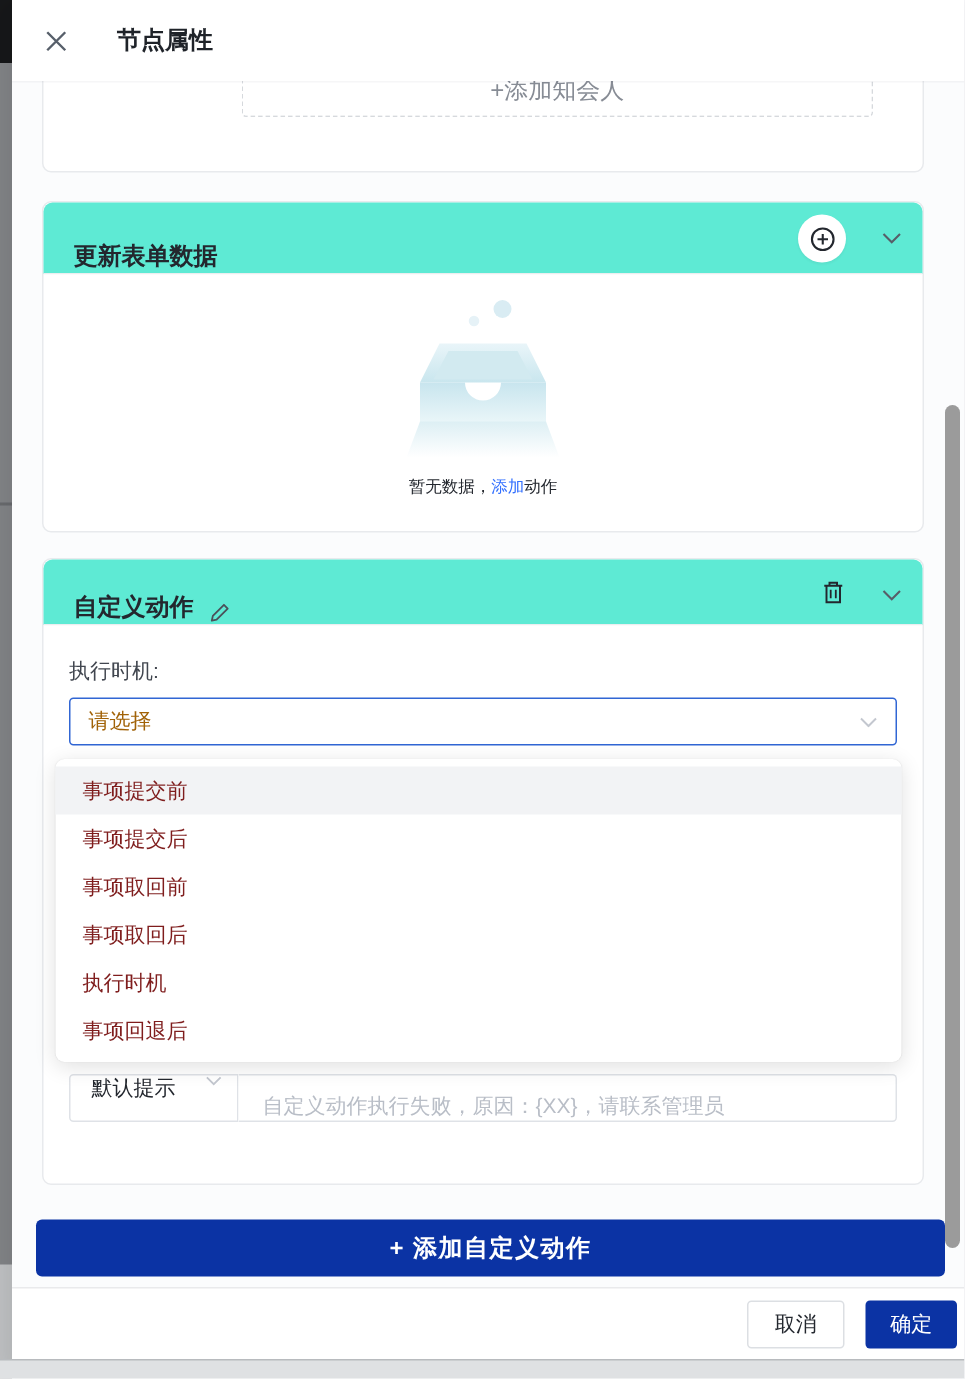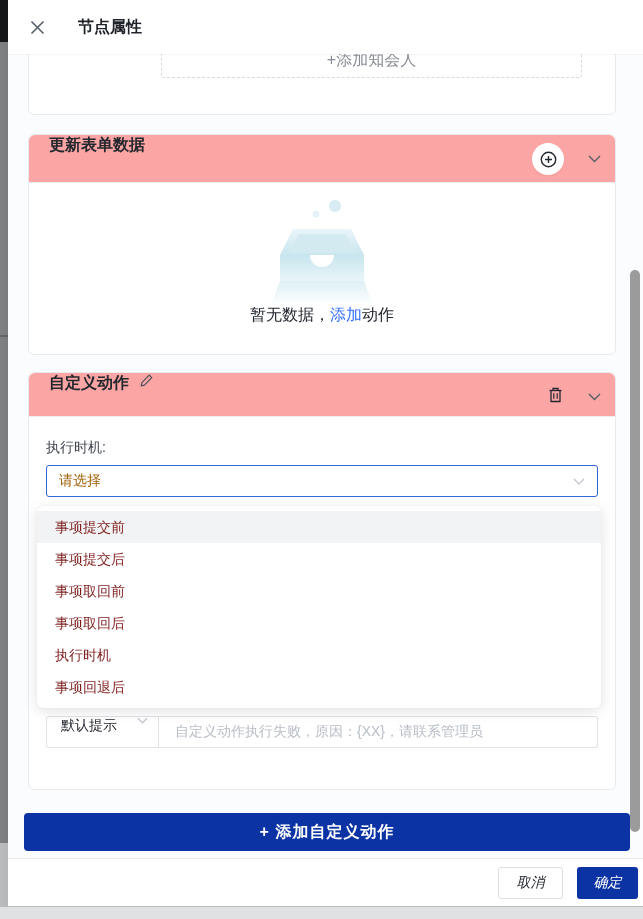--- a/index.html
+++ b/index.html
@@ -36,37 +36,37 @@
   .card-cc { top:-60px; height:121px; }
   .add-cc {
     position:absolute; left:132px; top:47px; width:421px; height:36px;
     border:1px dashed #d6d9dd; border-radius:3px;
     display:flex; align-items:center; justify-content:center;
     color:#878c95; font-size:16px; cursor:pointer; background:#fff;
   }
 
   
   .card-head {
-    position:relative; background:#fca5a5; border-bottom:1px solid #eceef0;
-    border-radius:6px 6px 0 0; display:flex; align-items:flex-start; padding-left:20px;
+    position:relative; background:#5eead4; border-bottom:1px solid #eceef0;
+    border-radius:6px 6px 0 0; display:flex; align-items:flex-end; padding-left:20px;
   }
   .card-head .head-title { font-size:16px; font-weight:600; color:#23272e; }
 
   
   .card-update { top:80px; height:221px; }
   .card-update .card-head { height:48px; }
   .round-btn {
     position:absolute; right:51px; top:8px; width:32px; height:32px; border-radius:50%;
     background:#fff; display:flex; align-items:center; justify-content:center; cursor:pointer;
     box-shadow:0 1px 2px rgba(31,35,41,0.06);
   }
   .head-chevron { position:absolute; right:13px; top:16px; width:16px; height:16px; cursor:pointer;
                   display:flex; align-items:center; justify-content:center; }
   .empty-body { display:flex; flex-direction:column; align-items:center; padding-top:10px; }
-  .empty-text { margin-top:0; font-size:16px; color:#23272e; }
+  .empty-text { margin-top:12px; font-size:11px; color:#23272e; }
   .empty-text .lnk { color:#3370ff; cursor:pointer; }
 
   
   .card-action { top:318px; height:418px; }
   .card-action .card-head { height:44px; gap:10px;font-family:Liberation Serif, serif; }
   .edit-icon { display:flex; align-items:center; cursor:pointer; }
   .trash-btn { position:absolute; right:52px; top:14px; width:16px; height:16px; cursor:pointer;
                display:flex; align-items:center; justify-content:center; }
   .card-action-body { padding:0 17px; }
   .field-label { margin-top:22px; font-size:14px; color:#41464f; }
@@ -87,39 +87,39 @@
 
   
   .tip-row { position:absolute; left:17px; right:17px; top:343px; height:32px; display:flex; }
   .tip-select {
     width:113px; height:32px; border:1px solid #dfe2e7; border-radius:3px 0 0 3px; background:#fff;
     display:flex; padding:0 10px 0 14px; cursor:pointer;
   }
   .tip-select .val { flex:1; font-size:14px; color:#23272e; }
   .tip-input {
     flex:1; height:32px; border:1px solid #dfe2e7; border-left:none; border-radius:0 3px 3px 0;
-    background:#fff; display:flex; align-items:center; padding-left:16px;
+    background:#fff; display:flex; align-items:flex-end; padding-left:16px;
   }
   .tip-input .ph { color:#b9bec7; font-size:14px; white-space:nowrap; overflow:hidden; }
 
   
   .add-action-btn {
     position:absolute; left:16px; top:759px; width:606px; height:38px; border-radius:4px;
     background:#0b33a4; color:#fff; font-size:16px; letter-spacing:1px;
     display:flex; align-items:center; justify-content:center; cursor:pointer;font-weight:bold;
   }
 
   
   .drawer-footer {
     position:absolute; left:0; top:858px; width:635px; height:48px; background:#fff;
     border-top:1px solid #e9eaec; display:flex; align-items:center; justify-content:flex-end;
     gap:14px; padding-right:5px; z-index:40;
   }
   .btn { height:32px; border-radius:3px; display:flex; align-items:center; justify-content:center;
-         font-size:14px; cursor:pointer;font-style:italic; }
+         font-size:14px; cursor:pointer; }
   .btn-cancel { width:65px; background:#fff; border:1px solid #dcdfe3; color:#23272e; }
   .btn-confirm { width:61px; background:#0b33a4; color:#fff; }
 
   
   .bottom-strip { position:absolute; left:0; top:906px; width:643px; height:13px;
                   background:#dfe1e3; border-top:1px solid #b8bbbe; z-index:50; }
   .scroll-thumb { position:absolute; left:630px; top:270px; width:10px; height:562px;
                   background:#9b9b9b; border-radius:5px; z-index:60; cursor:grab; }
 
   svg { display:block; }

